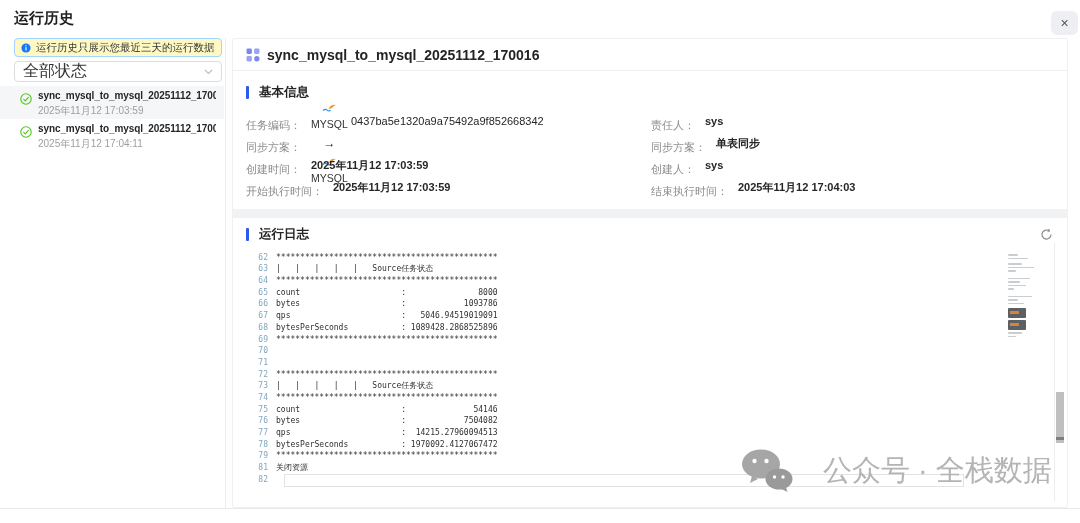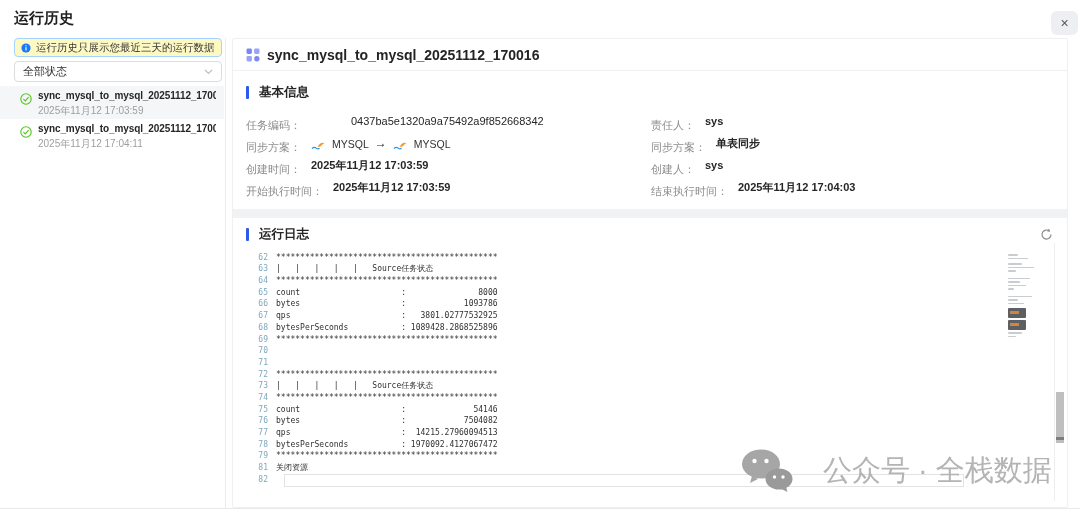--- a/index.html
+++ b/index.html
@@ -14,21 +14,21 @@
                color:#55585c; font-size:14px; cursor:pointer; }
 
   
   .sidebar { position:absolute; left:0; top:38px; width:226px; height:470px; border-right:1px solid #ececec; background:#fff; }
   .notice { position:absolute; left:14px; width:208px; top:0; height:19px; background:#fef9c3;
             border:1px solid #a3d3ff; border-radius:4px; display:flex; align-items:center;
             gap:5px; padding:0 6px; font-size:10.5px; color:#38393b; white-space:nowrap; overflow:hidden; }
   .info-dot { width:10px; height:10px; flex:0 0 10px; }
   .filter { position:absolute; left:14px; width:208px; top:23px; height:21px; background:#fff;
             border:1px solid #dcdcdc; border-radius:4px; display:flex; align-items:center;
-            justify-content:space-between; padding:0 8px; font-size:11px; color:#333; cursor:pointer; }
+            justify-content:space-between; padding:0 8px; font-size:16px; color:#333; cursor:pointer; }
   .run-list { position:absolute; left:0; right:1px; top:48px; bottom:0; overflow:hidden; }
   .run-item { position:relative; height:33px; padding:4px 8px 0 38px; cursor:pointer; }
   .run-item.selected { background:#f5f6f7; }
   .run-item .st-icon { position:absolute; left:20px; top:7px; }
   .run-name { font-size:10px; font-weight:700; color:#262626; letter-spacing:-0.1px; white-space:nowrap; overflow:hidden; }
   .run-time { font-size:10px; color:#9e9e9e; margin-top:3px; white-space:nowrap; }
 
   
   .main { position:absolute; left:232px; top:38px; width:836px; height:470px; background:#fff;
           border:1px solid #f0f0f0; border-radius:2px; }
@@ -41,21 +41,21 @@
   .sec-bar { width:3px; height:13px; background:#2b5aed; border-radius:1px; }
   .sec-title { font-size:12.5px; font-weight:700; color:#242424; }
 
   .info-grid { position:relative; margin-top:9px; height:88px; }
   .col { position:absolute; top:0; }
   .col-left { left:0; } .col-right { left:405px; }
   .irow { height:22px; display:flex; align-items:center; font-size:11px; white-space:nowrap; }
   .ilabel { color:#8c8c8c; margin-right:10px;margin-top:8px; }
   .ival { color:#262626; font-weight:600; }
   .ival.code { font-weight:500;padding-left:40px; }
-  .syncline { display:flex; align-items:flex-end; gap:6px; color:#333; font-weight:500; font-size:10.5px; }
+  .syncline { display:flex; align-items:center; gap:6px; color:#333; font-weight:500; font-size:10.5px;flex-direction:column; }
   .arrow { font-size:12px; color:#222; font-weight:700; }
 
   .band { height:9px; background:#f1f2f4; margin-top:11px; }
 
   .log-section { padding:8px 13px 0; position:relative; }
   .refresh-btn { position:absolute; right:14px; top:9px; cursor:pointer; }
   .status-banner { margin-top:7px; height:18px; background:#f6ffed; border:1px solid #b7eb8f;
                    border-radius:3px; display:flex; align-items:center; gap:6px; padding:0 8px;
                    font-size:10.5px; color:#38393b; }
 
@@ -218,21 +218,21 @@
 
 
       <div class="log-editor">
         <div class="log-inner" id="log-lines">
             <div class="log-line"><span class="ln">61</span><span class="lt"></span></div>
             <div class="log-line"><span class="ln">62</span><span class="lt">**********************************************</span></div>
             <div class="log-line"><span class="ln">63</span><span class="lt">|   |   |   |   |   Source任务状态</span></div>
             <div class="log-line"><span class="ln">64</span><span class="lt">**********************************************</span></div>
             <div class="log-line"><span class="ln">65</span><span class="lt">count                     :               8000</span></div>
             <div class="log-line"><span class="ln">66</span><span class="lt">bytes                     :            1093786</span></div>
-            <div class="log-line"><span class="ln">67</span><span class="lt">qps                       :   3801.02777532925</span></div>
+            <div class="log-line"><span class="ln">67</span><span class="lt">qps                       :   5046.94519019091</span></div>
             <div class="log-line"><span class="ln">68</span><span class="lt">bytesPerSeconds           : 1089428.2868525896</span></div>
             <div class="log-line"><span class="ln">69</span><span class="lt">**********************************************</span></div>
             <div class="log-line"><span class="ln">70</span><span class="lt"></span></div>
             <div class="log-line"><span class="ln">71</span><span class="lt"></span></div>
             <div class="log-line"><span class="ln">72</span><span class="lt">**********************************************</span></div>
             <div class="log-line"><span class="ln">73</span><span class="lt">|   |   |   |   |   Source任务状态</span></div>
             <div class="log-line"><span class="ln">74</span><span class="lt">**********************************************</span></div>
             <div class="log-line"><span class="ln">75</span><span class="lt">count                     :              54146</span></div>
             <div class="log-line"><span class="ln">76</span><span class="lt">bytes                     :            7504082</span></div>
             <div class="log-line"><span class="ln">77</span><span class="lt">qps                       :  14215.27960094513</span></div>

